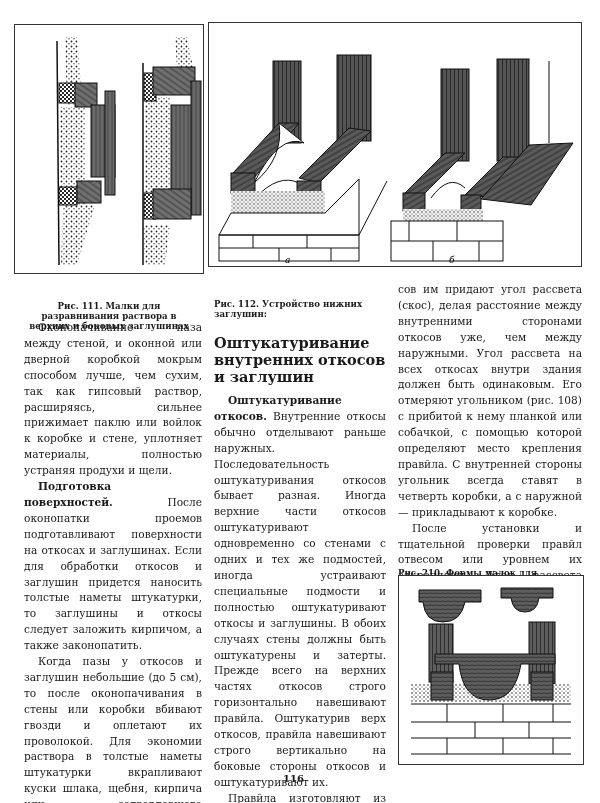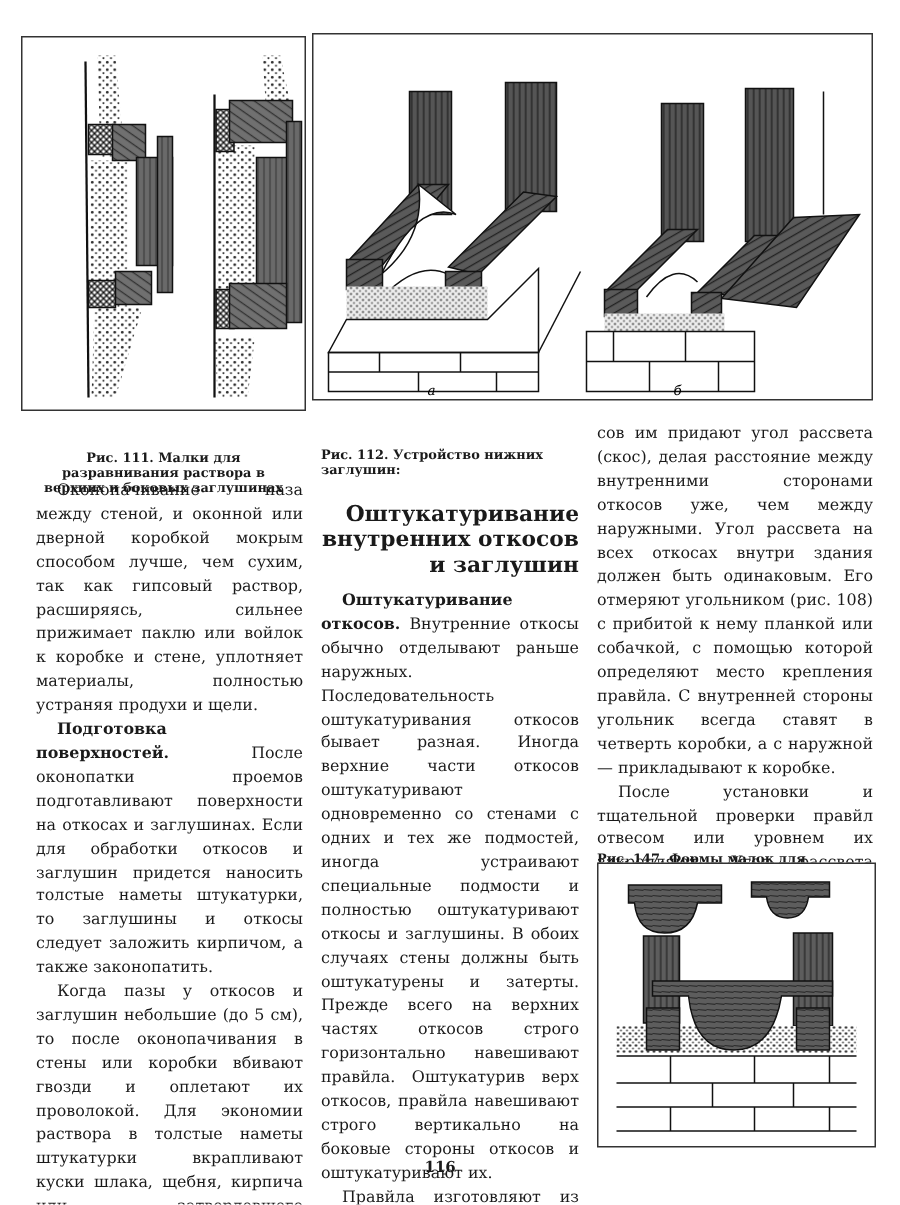--- a/index.html
+++ b/index.html
@@ -5,21 +5,21 @@
   html, body { margin:0; padding:0; background:#fff; }
   body { width:600px; height:803px; position:relative; overflow:hidden;
          font-family:"DejaVu Serif", serif; color:#1a1a1a; }
   .fig { position:absolute; border:1.5px solid #333; background:#fff; box-sizing:border-box; }
   .caption { position:absolute; font-size:8.6px; line-height:10px; font-weight:bold;margin-top:16px; }
   .caption .sub { font-weight:normal; }
   .col { position:absolute; font-size:10.6px; line-height:15.9px; text-align:justify; }
   .col p { margin:0; text-indent:14px; }
   .col p.noindent { text-indent:0; }
   .col b { font-weight:bold; }
-  .heading { font-weight:bold; font-size:14.5px; line-height:17px; text-align:right; margin:4px 0 8px 0; }
+  .heading { font-weight:bold; font-size:14.5px; line-height:17px; text-align:left; margin:4px 0 8px 0; }
   .pagenum { position:absolute; left:283px; top:773px; font-weight:bold; font-size:10px; }
   svg { display:block; }
 </style>
 </head>
 <body>
 
 <div class="fig" style="left:14px;top:24px;width:190px;height:250px;">
   <svg width="188" height="248" viewBox="0 0 188 248">
     <defs>
       <pattern id="dots" width="5" height="5" patternUnits="userSpaceOnUse">
@@ -148,21 +148,21 @@
 
 </div>
 
 <div class="col" style="left:398px;top:282px;width:184px;">
   <p class="noindent"><span>сов им придают угол рассвета (скос), делая расстояние между внутренними сторонами откосов уже, чем между наружными. Угол рассвета на всех откосах внутри здания должен быть одинаковым. Его отмеряют угольником (рис. 108) с прибитой к нему планкой или собачкой, с помощью которой определяют место крепления правйла. С внутренней стороны угольник всегда ставят в четверть коробки, а с наружной — прикладывают к коробке.</span></p>
   <p><span>После установки и тщательной проверки правйл отвесом или уровнем их закрепляют. Угол рассвета устанавливает хозяин дома.</span></p>
   <p style="text-align-last:justify;"><span>Таким образом, для отделки откосов приходится на каждом</span></p>
 </div>
 
 <div class="caption" style="left:398px;top:552px;width:186px;">
-  <span>Рис. 147.</span>
+  <span>Рис. 210.</span>
   <span>Формы малок для разравнивания раствора в нижних заглушинах</span>
 </div>
 <div class="fig" style="left:398px;top:575px;width:186px;height:190px;">
   <svg width="184" height="188" viewBox="0 0 184 188">
     <defs>
       <pattern id="w3" width="6" height="4" patternUnits="userSpaceOnUse">
         <rect width="6" height="4" fill="#5d5d5d"></rect>
           <line x1="0" y1="1" x2="6" y2="1.6" stroke="#2a2a2a" stroke-width="0.8"></line>
       </pattern>
       <pattern id="w3v" width="4" height="6" patternUnits="userSpaceOnUse">

